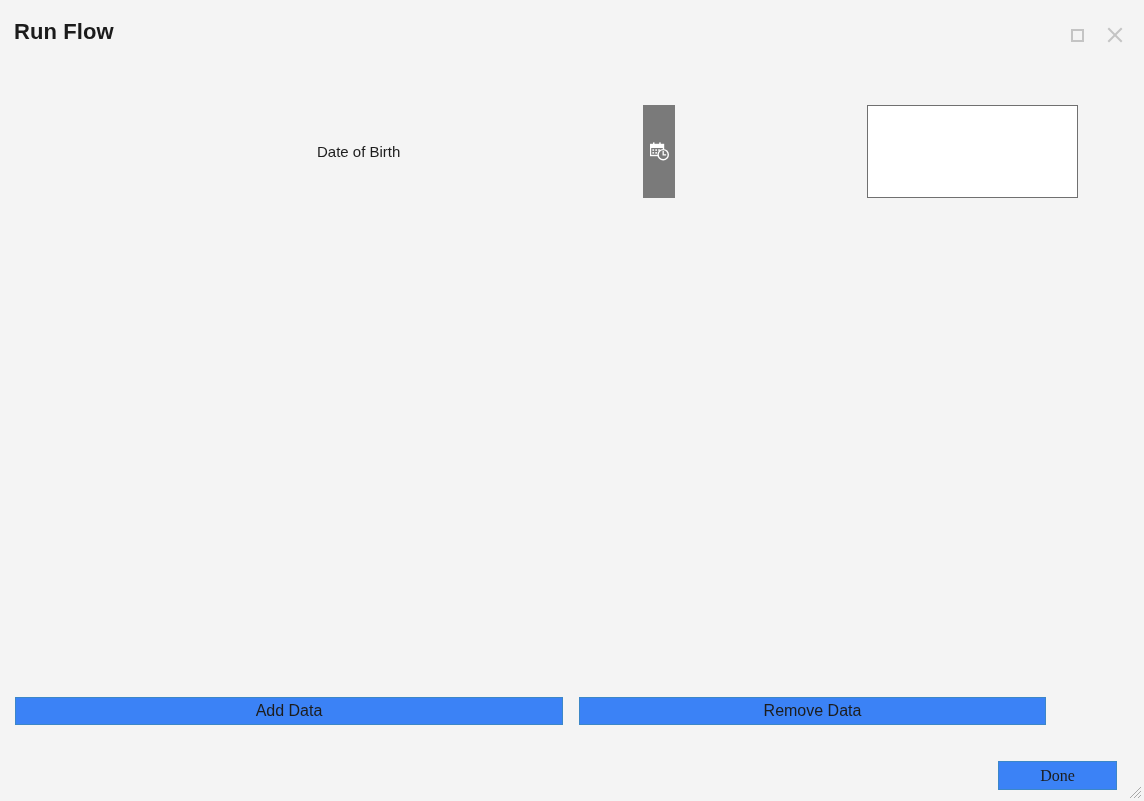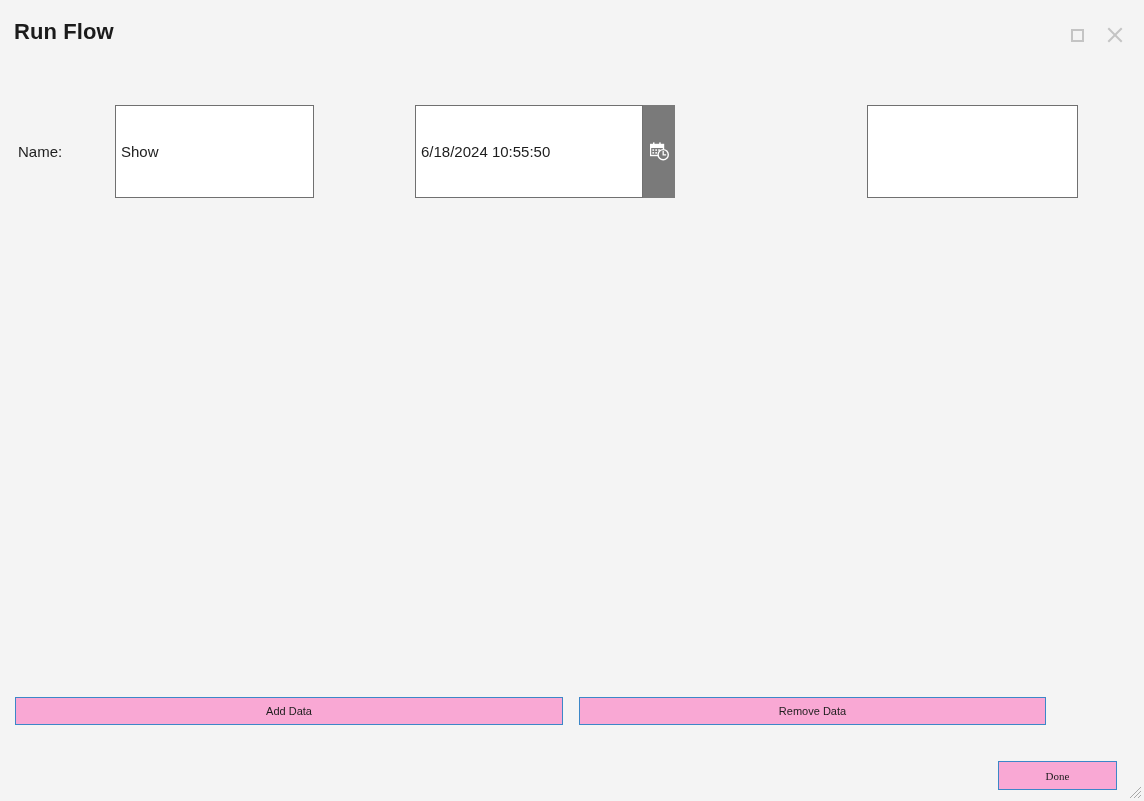--- a/index.html
+++ b/index.html
@@ -123,25 +123,25 @@
     background: #7a7a7a;
     display: flex;
     align-items: center;
     justify-content: center;
     cursor: default;
   }
 
   
   .btn {
     position: absolute;
-    background: #f9a8d4;
+    background: #3b82f6;
     border: 1px solid #3c87c8;
     box-sizing: border-box;
     font-family: "Liberation Sans", sans-serif;
-    font-size: 11px;
+    font-size: 16px;
     color: #1d1d1d;
     display: flex;
     align-items: center;
     justify-content: center;
     cursor: default;
     padding: 0;
   }
   .btn-add-data {
     left: 15px;
     top: 697px;
@@ -182,30 +182,24 @@
       <span class="maximize-glyph"></span>
     </div>
     <div class="winbtn">
       <span class="close-glyph"></span>
     </div>
   </div>
 </div>
 
 <div class="form-row">
 
-  <div class="field-label label-name">Name:</div>
-
-  <div class="textbox textbox-name">
-    <span class="value">Show</span>
-  </div>
-
-
-  <div class="textbox textbox-dob">
-    <span class="value">6/18/2024 10:55:50</span>
-  </div>
+
+
+  <div class="field-label label-dob">Date of Birth</div>
+
 
   <div class="datepicker-button">
     <svg width="19" height="19" viewBox="0 0 19 19">
 
       <rect x="0.5" y="2.5" width="13" height="11" fill="none" stroke="#ffffff" stroke-width="1.4"></rect>
       <rect x="0.5" y="2.5" width="13" height="3" fill="#ffffff" stroke="#ffffff" stroke-width="1"></rect>
 
       <rect x="3" y="0.4" width="1.5" height="2.6" fill="#ffffff"></rect>
       <rect x="9.2" y="0.4" width="1.5" height="2.6" fill="#ffffff"></rect>
 

